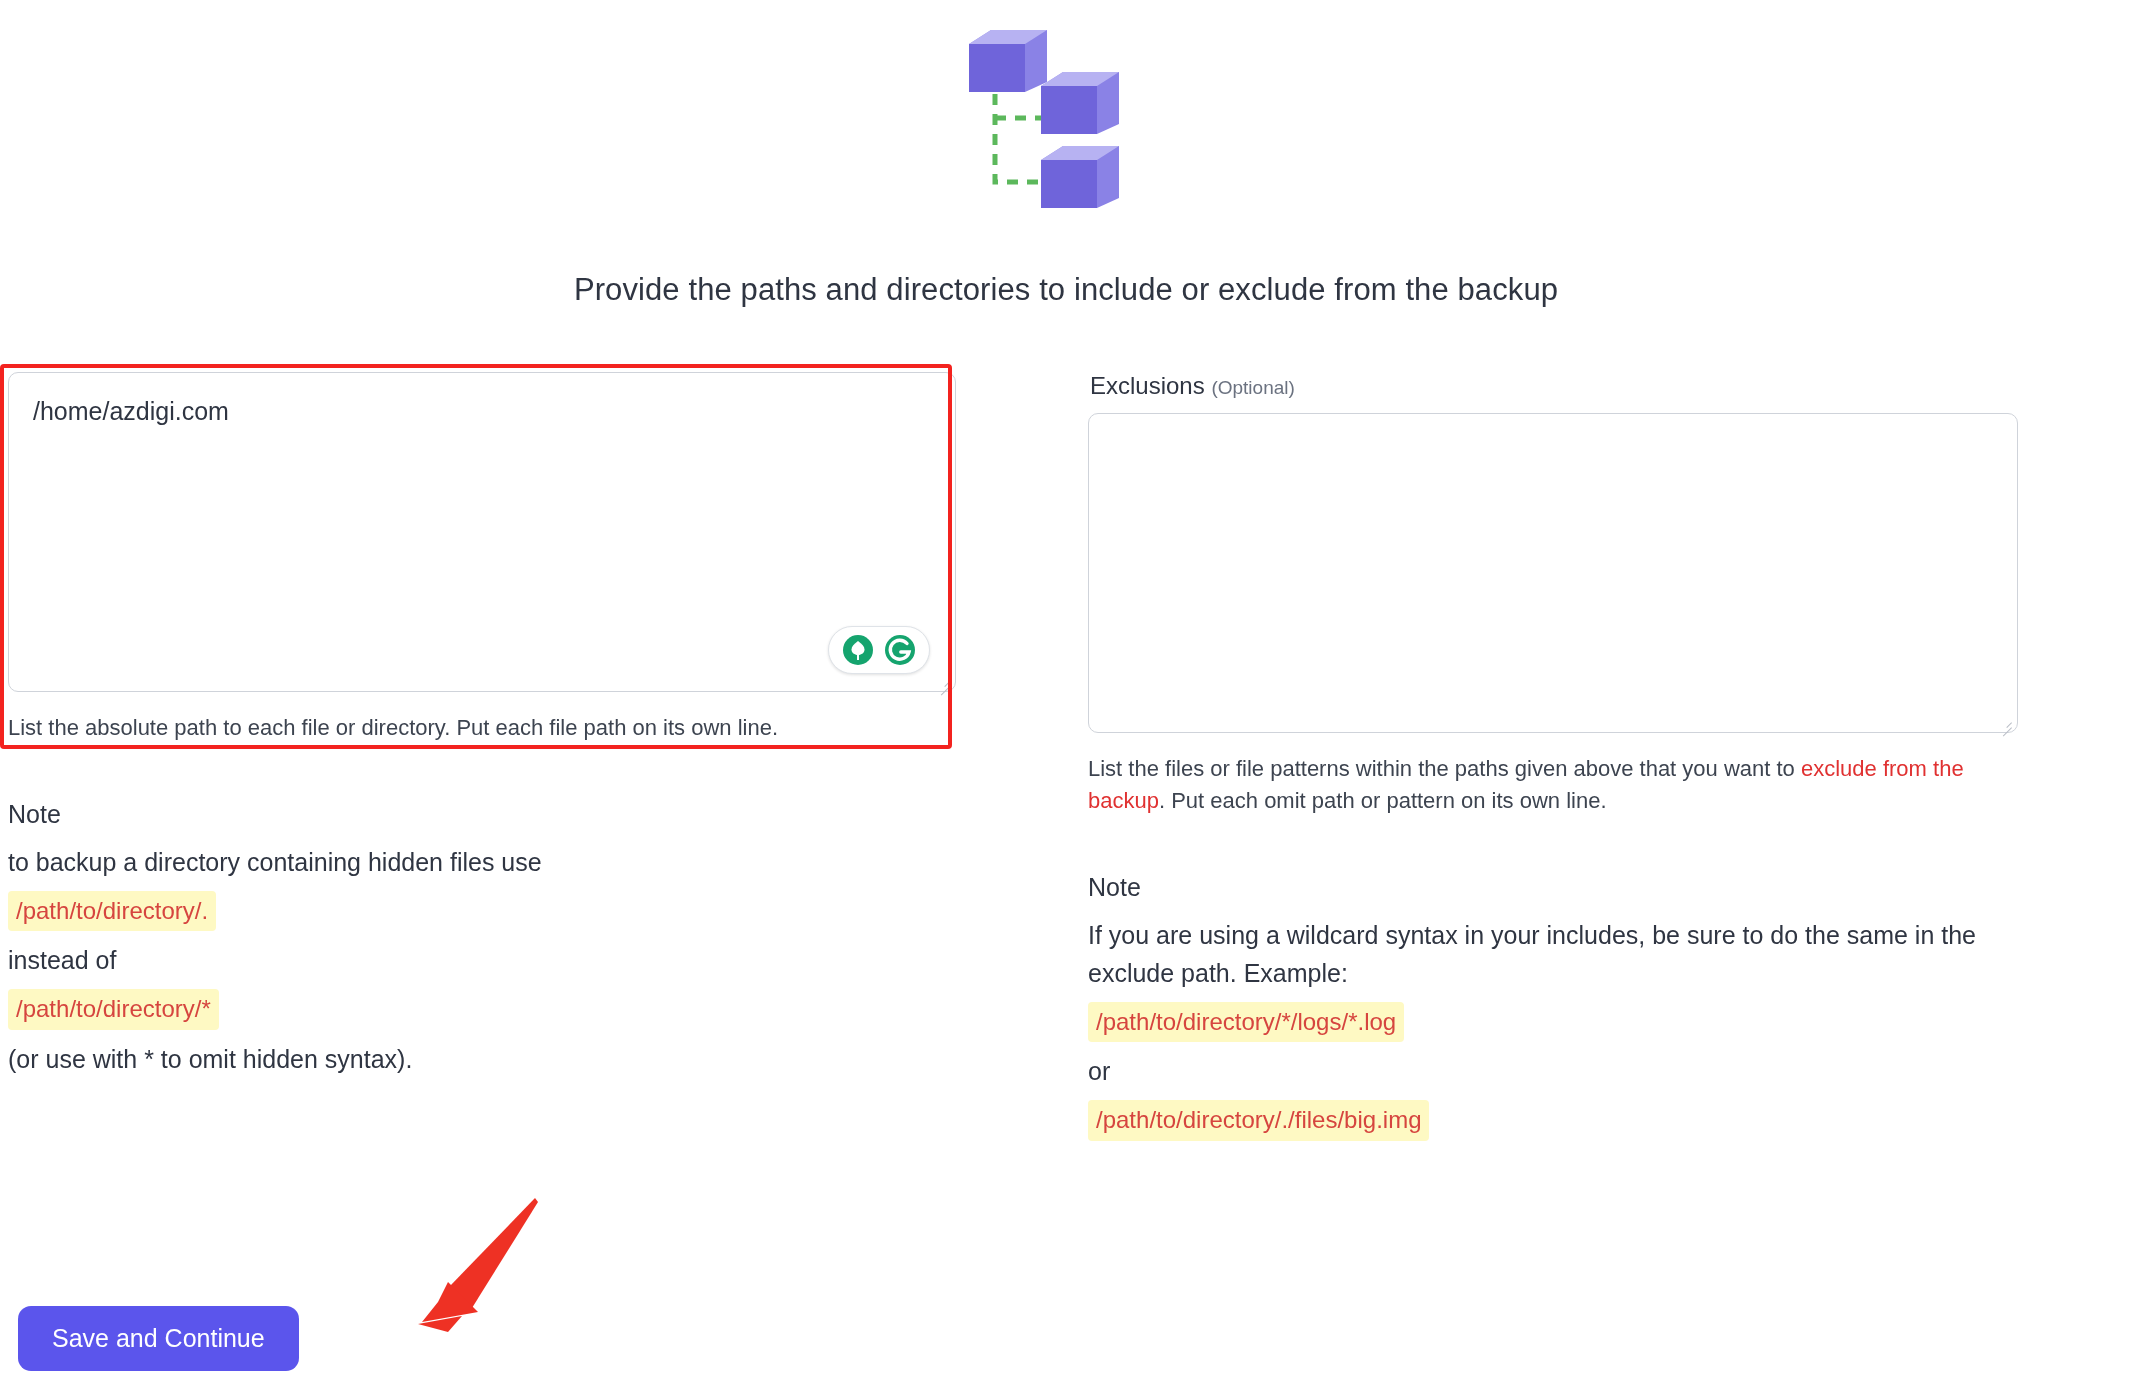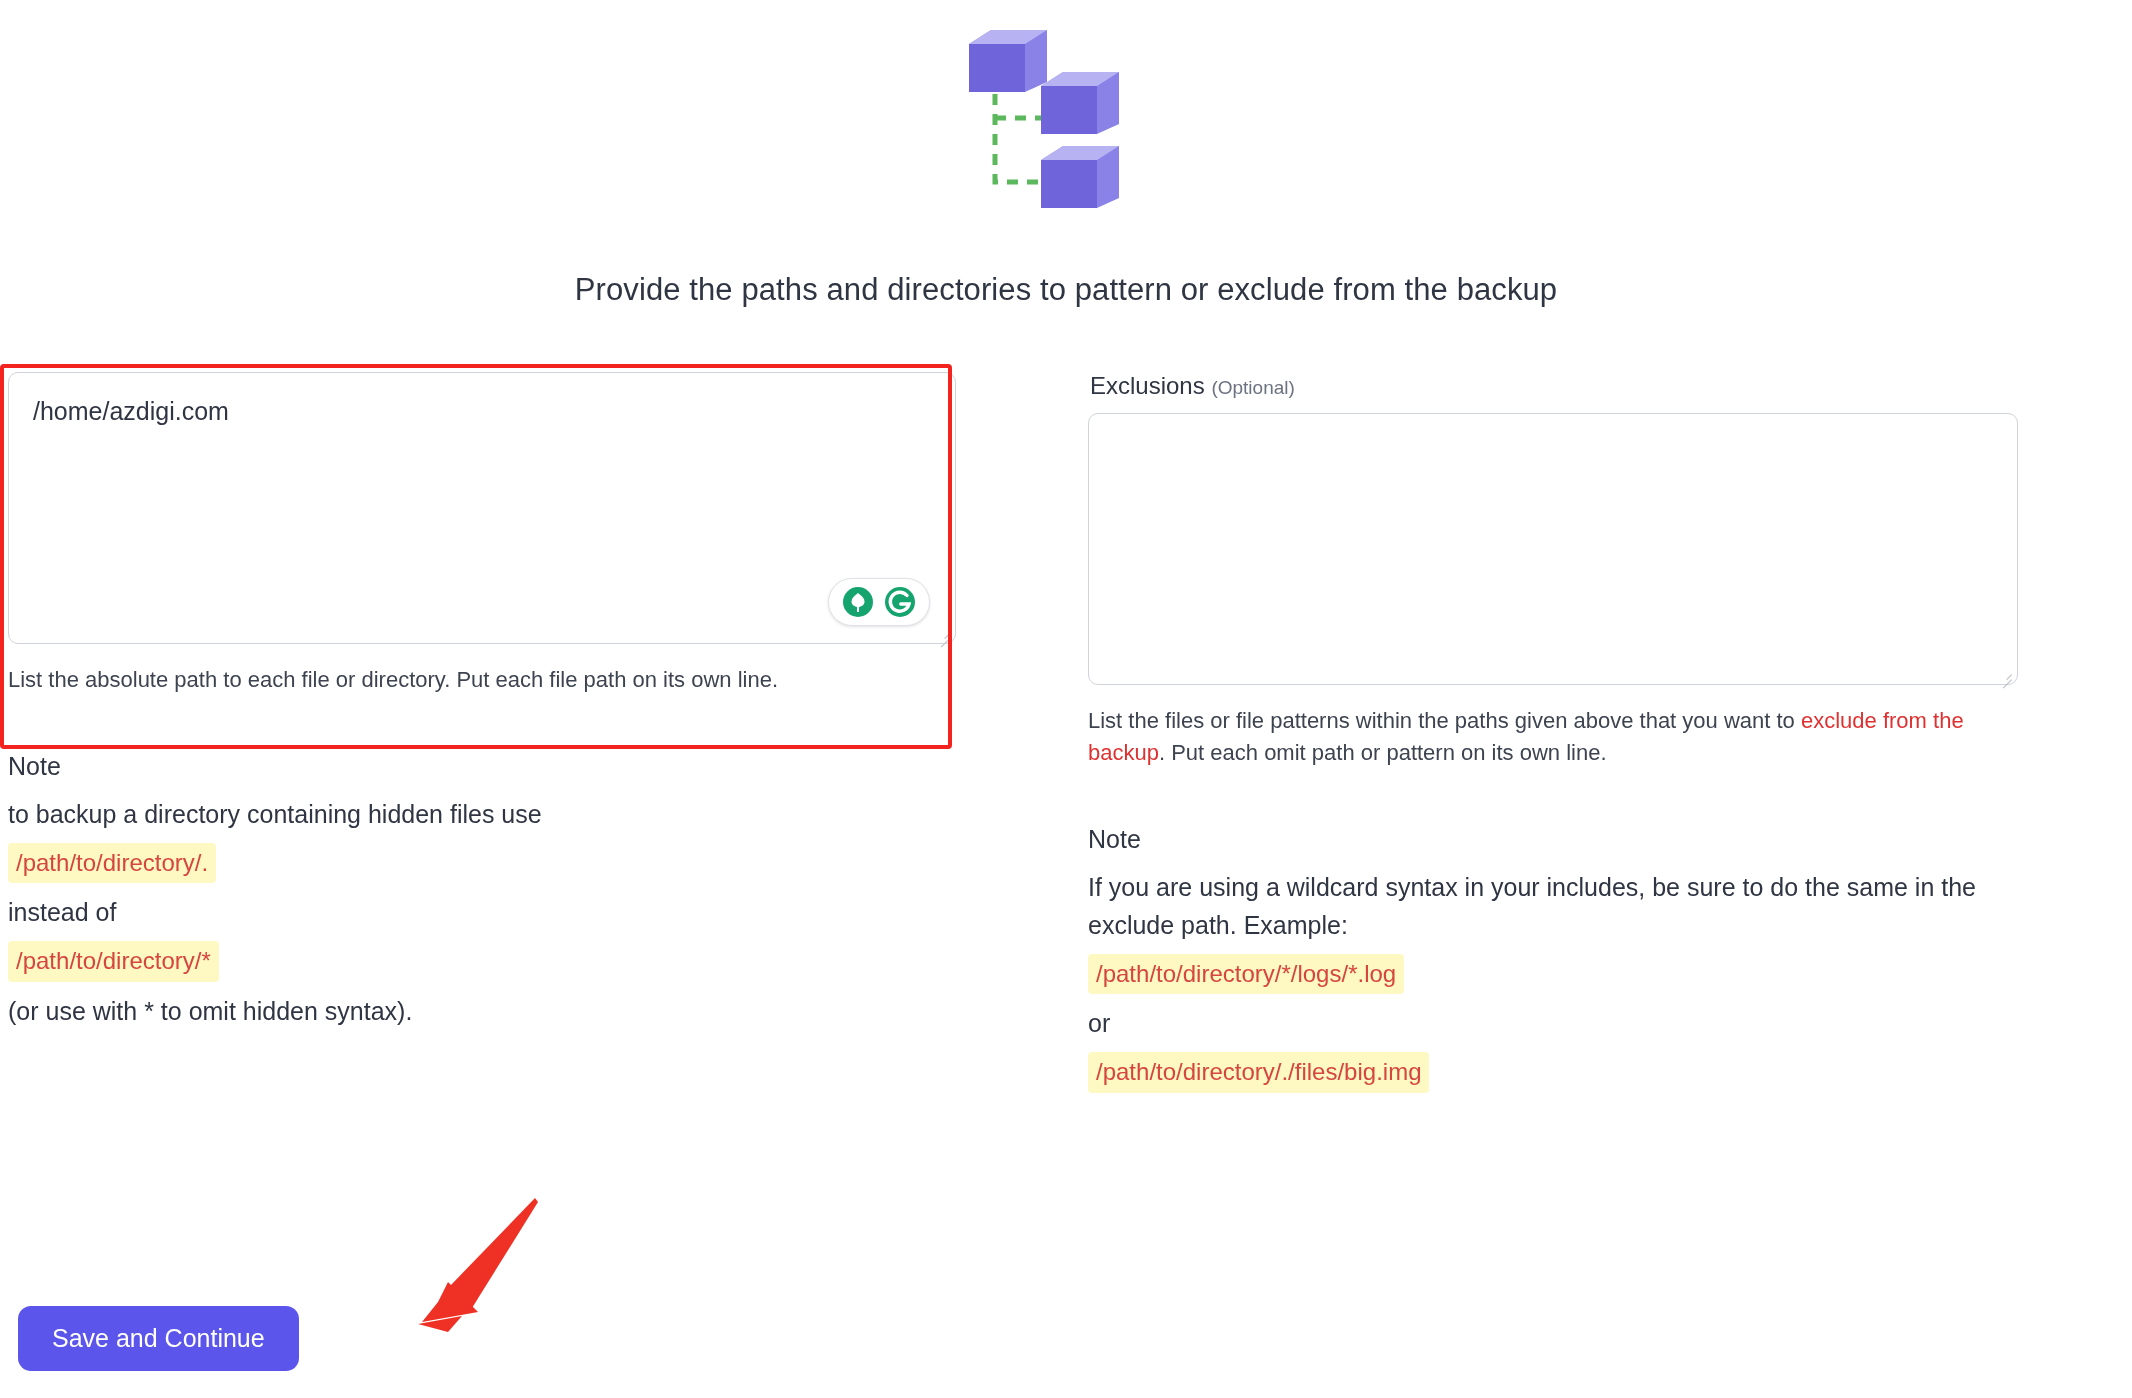--- a/index.html
+++ b/index.html
@@ -71,21 +71,21 @@
   .field-label .optional {
     font-size: 19px;
     color: #6b7280;
     font-weight: 400;
   }
 
   .ta-wrap { position: relative; }
 
   textarea.box {
     width: 100%;
-    height: 272px;
+    height: 320px;
     border: 1px solid #cfd3da;
     border-radius: 10px;
     padding: 22px 24px;
     font-size: 25px;
     font-family: "Liberation Sans", sans-serif;
     color: #2f3542;
     resize: none;
     outline: none;
     background: #fff;
     line-height: 1.3;
@@ -224,21 +224,21 @@
 
       <g transform="translate(72,116)">
         <polygon points="8,22 30,8 62,8 62,20 86,20 86,28 8,28" fill="#9a93ea"></polygon>
         <rect x="8" y="22" width="56" height="48" fill="#6f64da"></rect>
         <polygon points="64,8 86,8 86,60 64,70" fill="#8a82e6"></polygon>
         <polygon points="8,22 30,8 86,8 64,22" fill="#b7b2f2"></polygon>
       </g>
     </svg>
   </div>
 
-  <div class="heading">Provide the paths and directories to pattern or exclude from the backup</div>
+  <div class="heading">Provide the paths and directories to include or exclude from the backup</div>
 
   <div class="col-left">
 
     <div class="ta-wrap">
       <textarea class="box" placeholder="" style="">/home/azdigi.com</textarea>
       <div class="resize-grip">
           <i></i>
           <i></i>
         </div>
 

